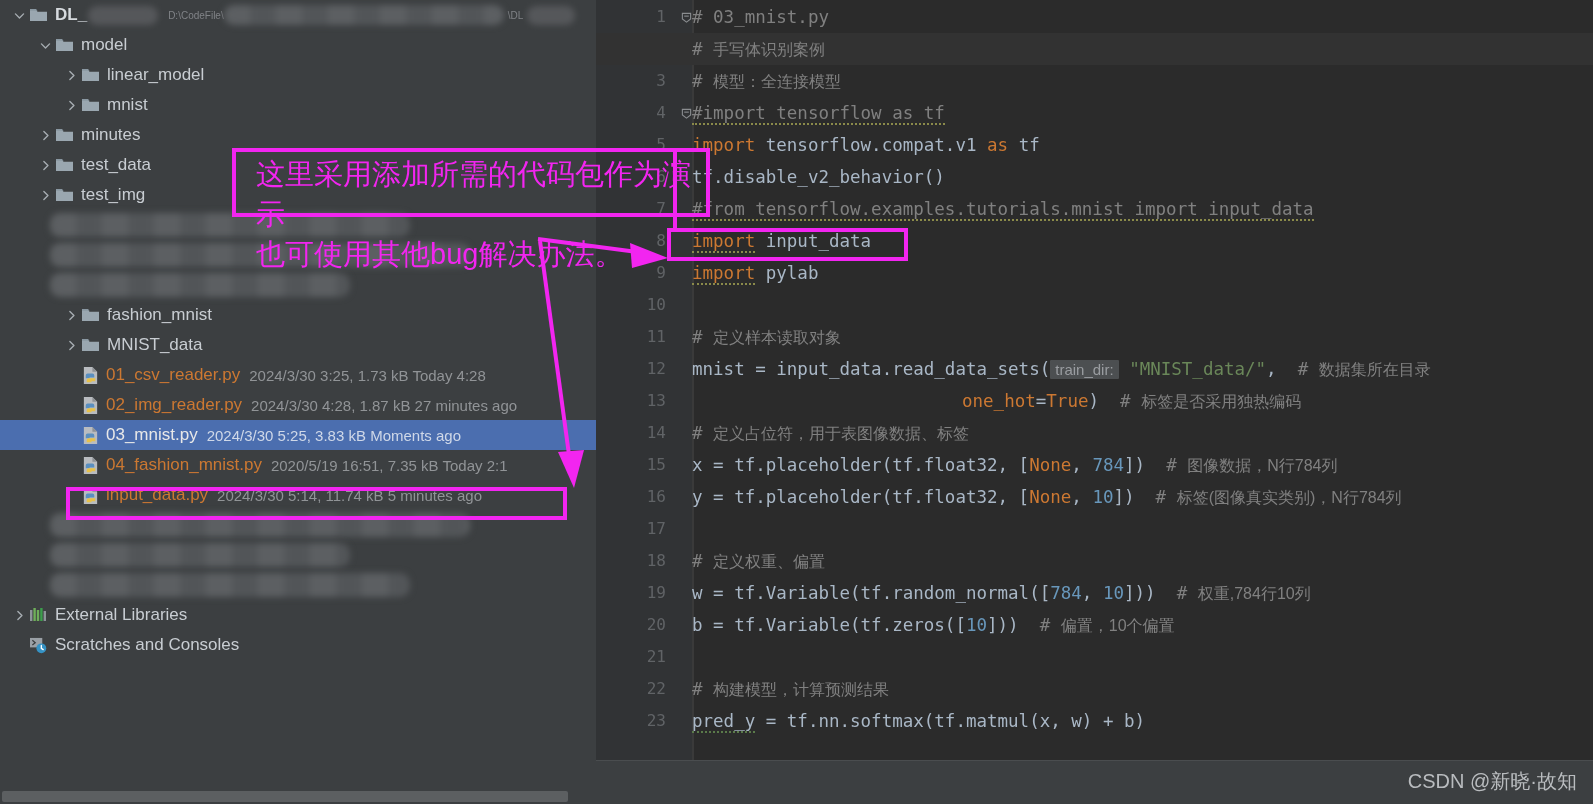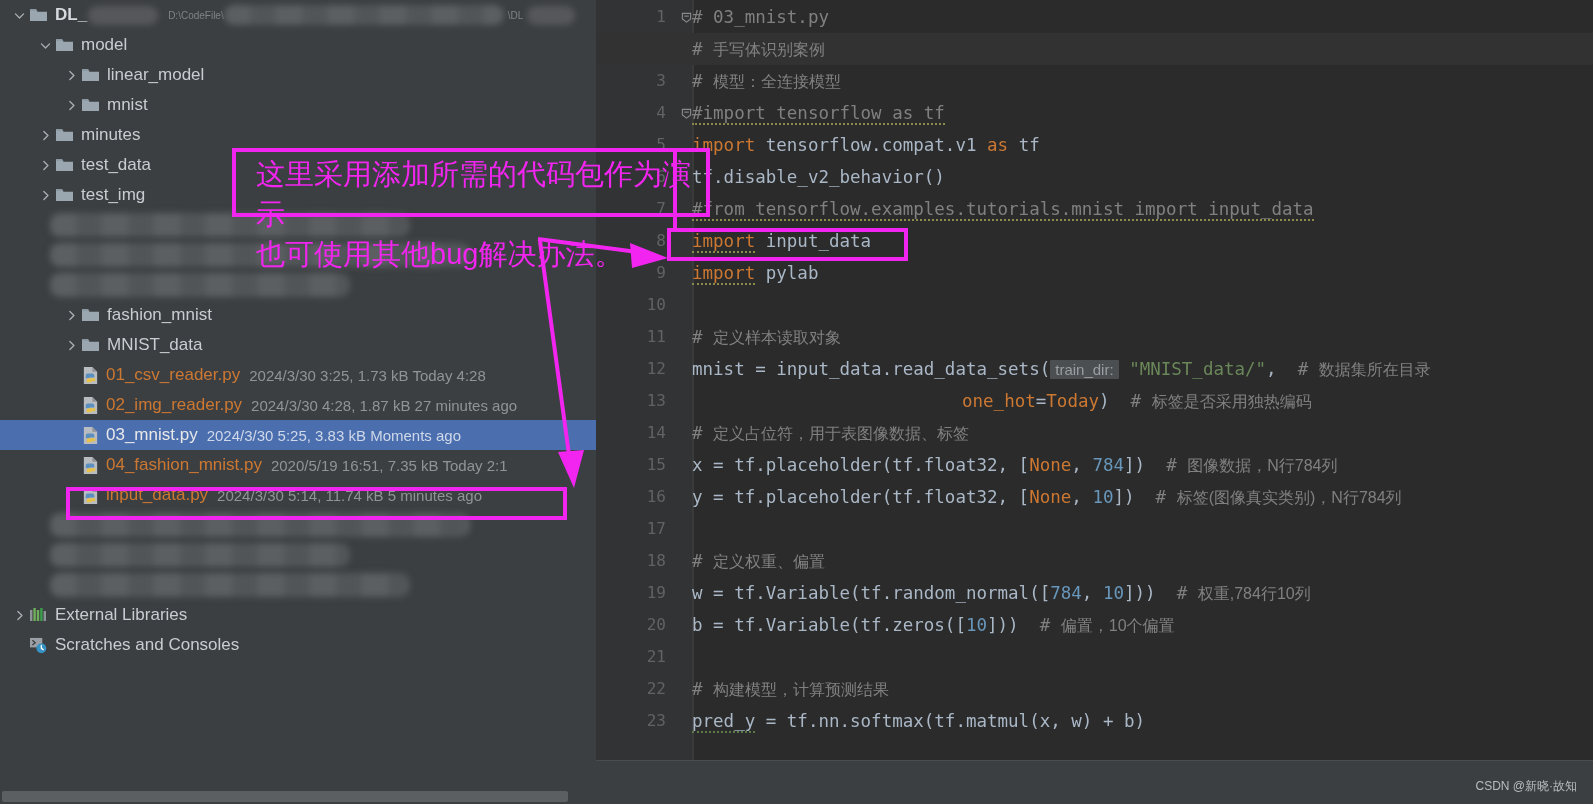--- a/index.html
+++ b/index.html
@@ -149,21 +149,21 @@
     background: #3a3a3a;
   }
   #editor-bottom-bar {
     position: absolute; left: 0; bottom: 0;
     width: 997px; height: 44px;
     background: #3c3f41;
     border-top: 1px solid #4a4d4f;
   }
   #watermark {
     position: absolute; right: 16px; bottom: 9px;
-    color: #b9bcbf; font-size: 12px;
+    color: #b9bcbf; font-size: 20px;
     font-family: "Liberation Sans","DejaVu Sans",sans-serif;
   }
 
   
   #anno-layer {
     position: absolute; left: 0; top: 0;
     width: 1593px; height: 804px;
     pointer-events: none;
   }
   #anno-note {
@@ -498,21 +498,21 @@
         </div>
         <div class="code-line" style="top: 97px;"><span class="tok-cmt squig">#import tensorflow as tf</span></div>
         <div class="code-line" style="top: 129px;"><span class="tok-kw">import</span><span class="tok-plain"> tensorflow.compat.v1 </span><span class="tok-kw">as</span><span class="tok-plain"> tf</span></div>
         <div class="code-line" style="top: 161px;"><span class="tok-plain">tf.disable_v2_behavior()</span></div>
         <div class="code-line" style="top: 193px;"><span class="tok-cmt squig">#from tensorflow.examples.tutorials.mnist import input_data</span></div>
         <div class="code-line" style="top: 225px;"><span class="tok-kw squig">import</span><span class="tok-plain"> input_data</span></div>
         <div class="code-line" style="top: 257px;"><span class="tok-kw squig">import</span><span class="tok-plain"> pylab</span></div>
         <div class="code-line" style="top: 289px;"></div>
         <div class="code-line" style="top: 321px;"><span class="tok-cmt"># </span><span class="tok-cmt-cn">定义样本读取对象</span></div>
         <div class="code-line" style="top: 353px;"><span class="tok-plain">mnist = input_data.read_data_sets(</span><span class="hint">train_dir:</span><span class="tok-plain"> </span><span class="tok-str">"MNIST_data/"</span><span class="tok-plain">,</span><span class="tok-cmt">  # </span><span class="tok-cmt-cn">数据集所在目录</span></div>
-        <div class="code-line" style="top: 385px; left: 366px;"><span class="tok-kw">one_hot</span><span class="tok-plain">=</span><span class="tok-const">Today</span><span class="tok-plain">)</span><span class="tok-cmt">  # </span><span class="tok-cmt-cn">标签是否采用独热编码</span></div>
+        <div class="code-line" style="top: 385px; left: 366px;"><span class="tok-kw">one_hot</span><span class="tok-plain">=</span><span class="tok-const">True</span><span class="tok-plain">)</span><span class="tok-cmt">  # </span><span class="tok-cmt-cn">标签是否采用独热编码</span></div>
         <div class="code-line" style="top: 417px;"><span class="tok-cmt"># </span><span class="tok-cmt-cn">定义占位符，用于表图像数据、标签</span></div>
         <div class="code-line" style="top: 449px;"><span class="tok-plain">x = tf.placeholder(tf.float32, [</span><span class="tok-kw">None</span><span class="tok-plain">, </span><span class="tok-num">784</span><span class="tok-plain">])</span><span class="tok-cmt">  # </span><span class="tok-cmt-cn">图像数据，N行784列</span></div>
         <div class="code-line" style="top: 481px;"><span class="tok-plain">y = tf.placeholder(tf.float32, [</span><span class="tok-kw">None</span><span class="tok-plain">, </span><span class="tok-num">10</span><span class="tok-plain">])</span><span class="tok-cmt">  # </span><span class="tok-cmt-cn">标签(图像真实类别)，N行784列</span></div>
         <div class="code-line" style="top: 513px;"></div>
         <div class="code-line" style="top: 545px;"><span class="tok-cmt"># </span><span class="tok-cmt-cn">定义权重、偏置</span></div>
         <div class="code-line" style="top: 577px;"><span class="tok-plain">w = tf.Variable(tf.random_normal([</span><span class="tok-num">784</span><span class="tok-plain">, </span><span class="tok-num">10</span><span class="tok-plain">]))</span><span class="tok-cmt">  # </span><span class="tok-cmt-cn">权重,784行10列</span></div>
         <div class="code-line" style="top: 609px;"><span class="tok-plain">b = tf.Variable(tf.zeros([</span><span class="tok-num">10</span><span class="tok-plain">]))</span><span class="tok-cmt">  # </span><span class="tok-cmt-cn">偏置，10个偏置</span></div>
         <div class="code-line" style="top: 641px;"></div>
         <div class="code-line" style="top: 673px;"><span class="tok-cmt"># </span><span class="tok-cmt-cn">构建模型，计算预测结果</span></div>
         <div class="code-line" style="top: 705px;"><span class="tok-plain squig-g">pred_y</span><span class="tok-plain"> = tf.nn.softmax(tf.matmul(x, w) + b)</span></div>

